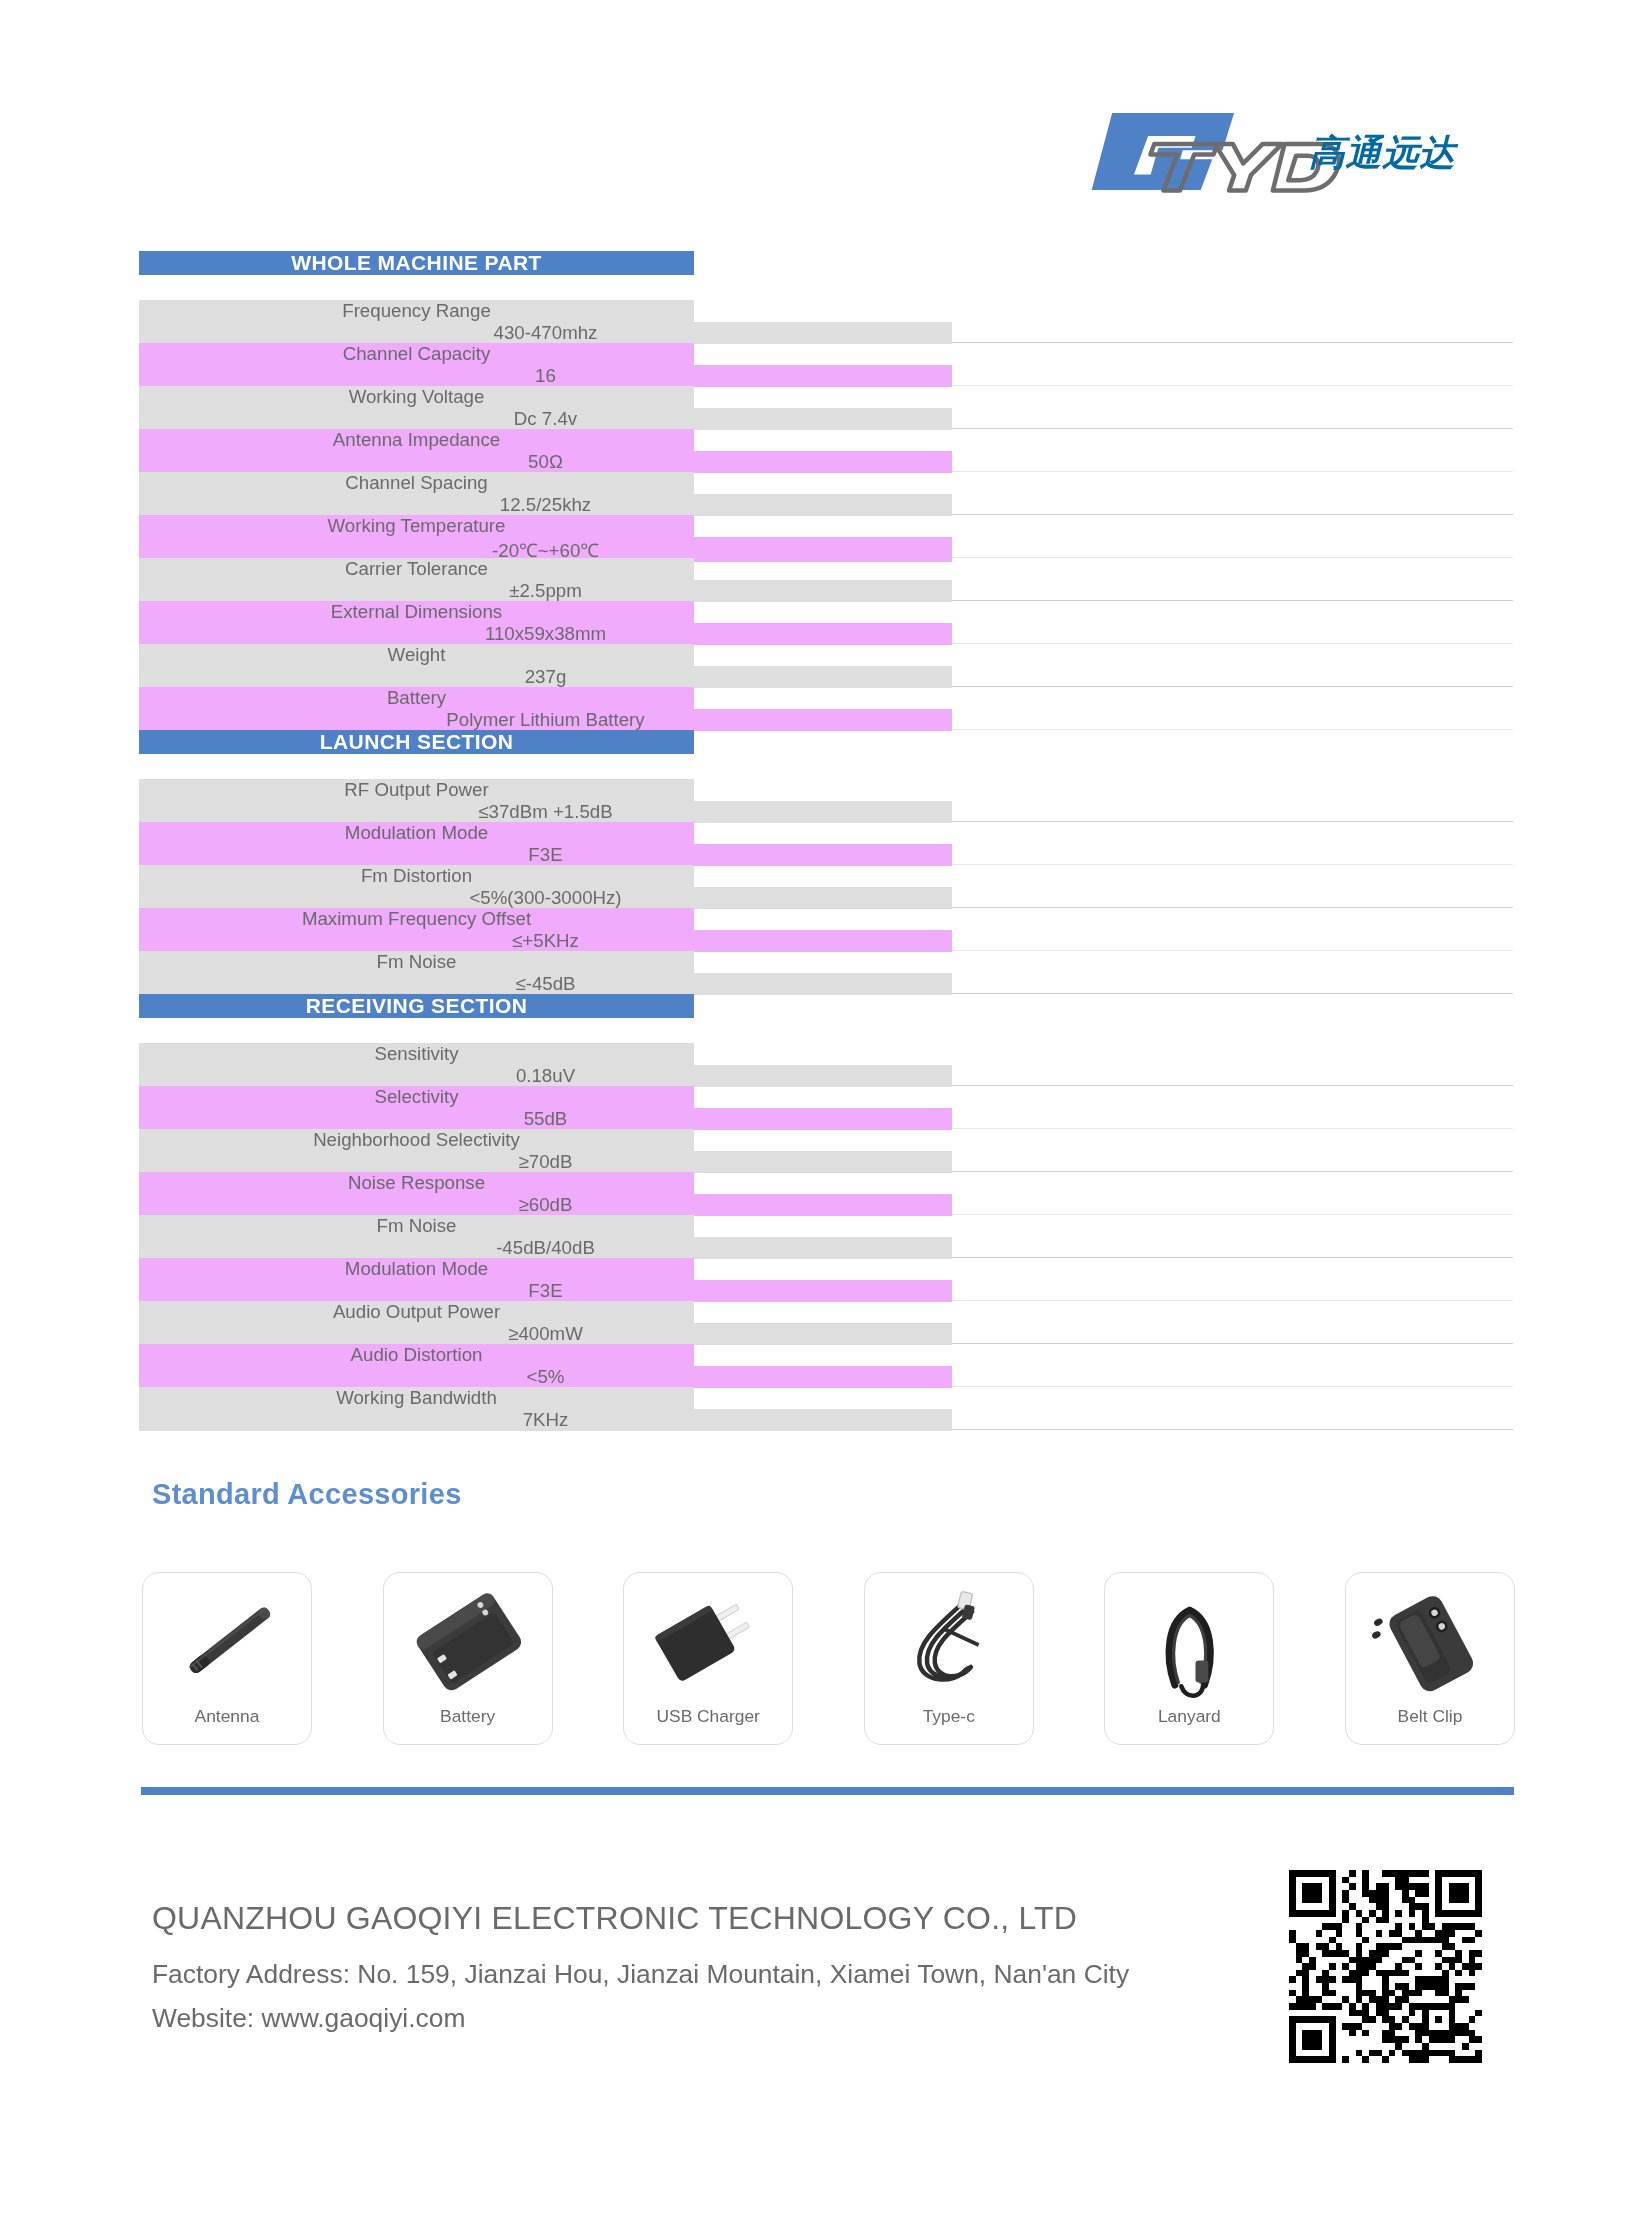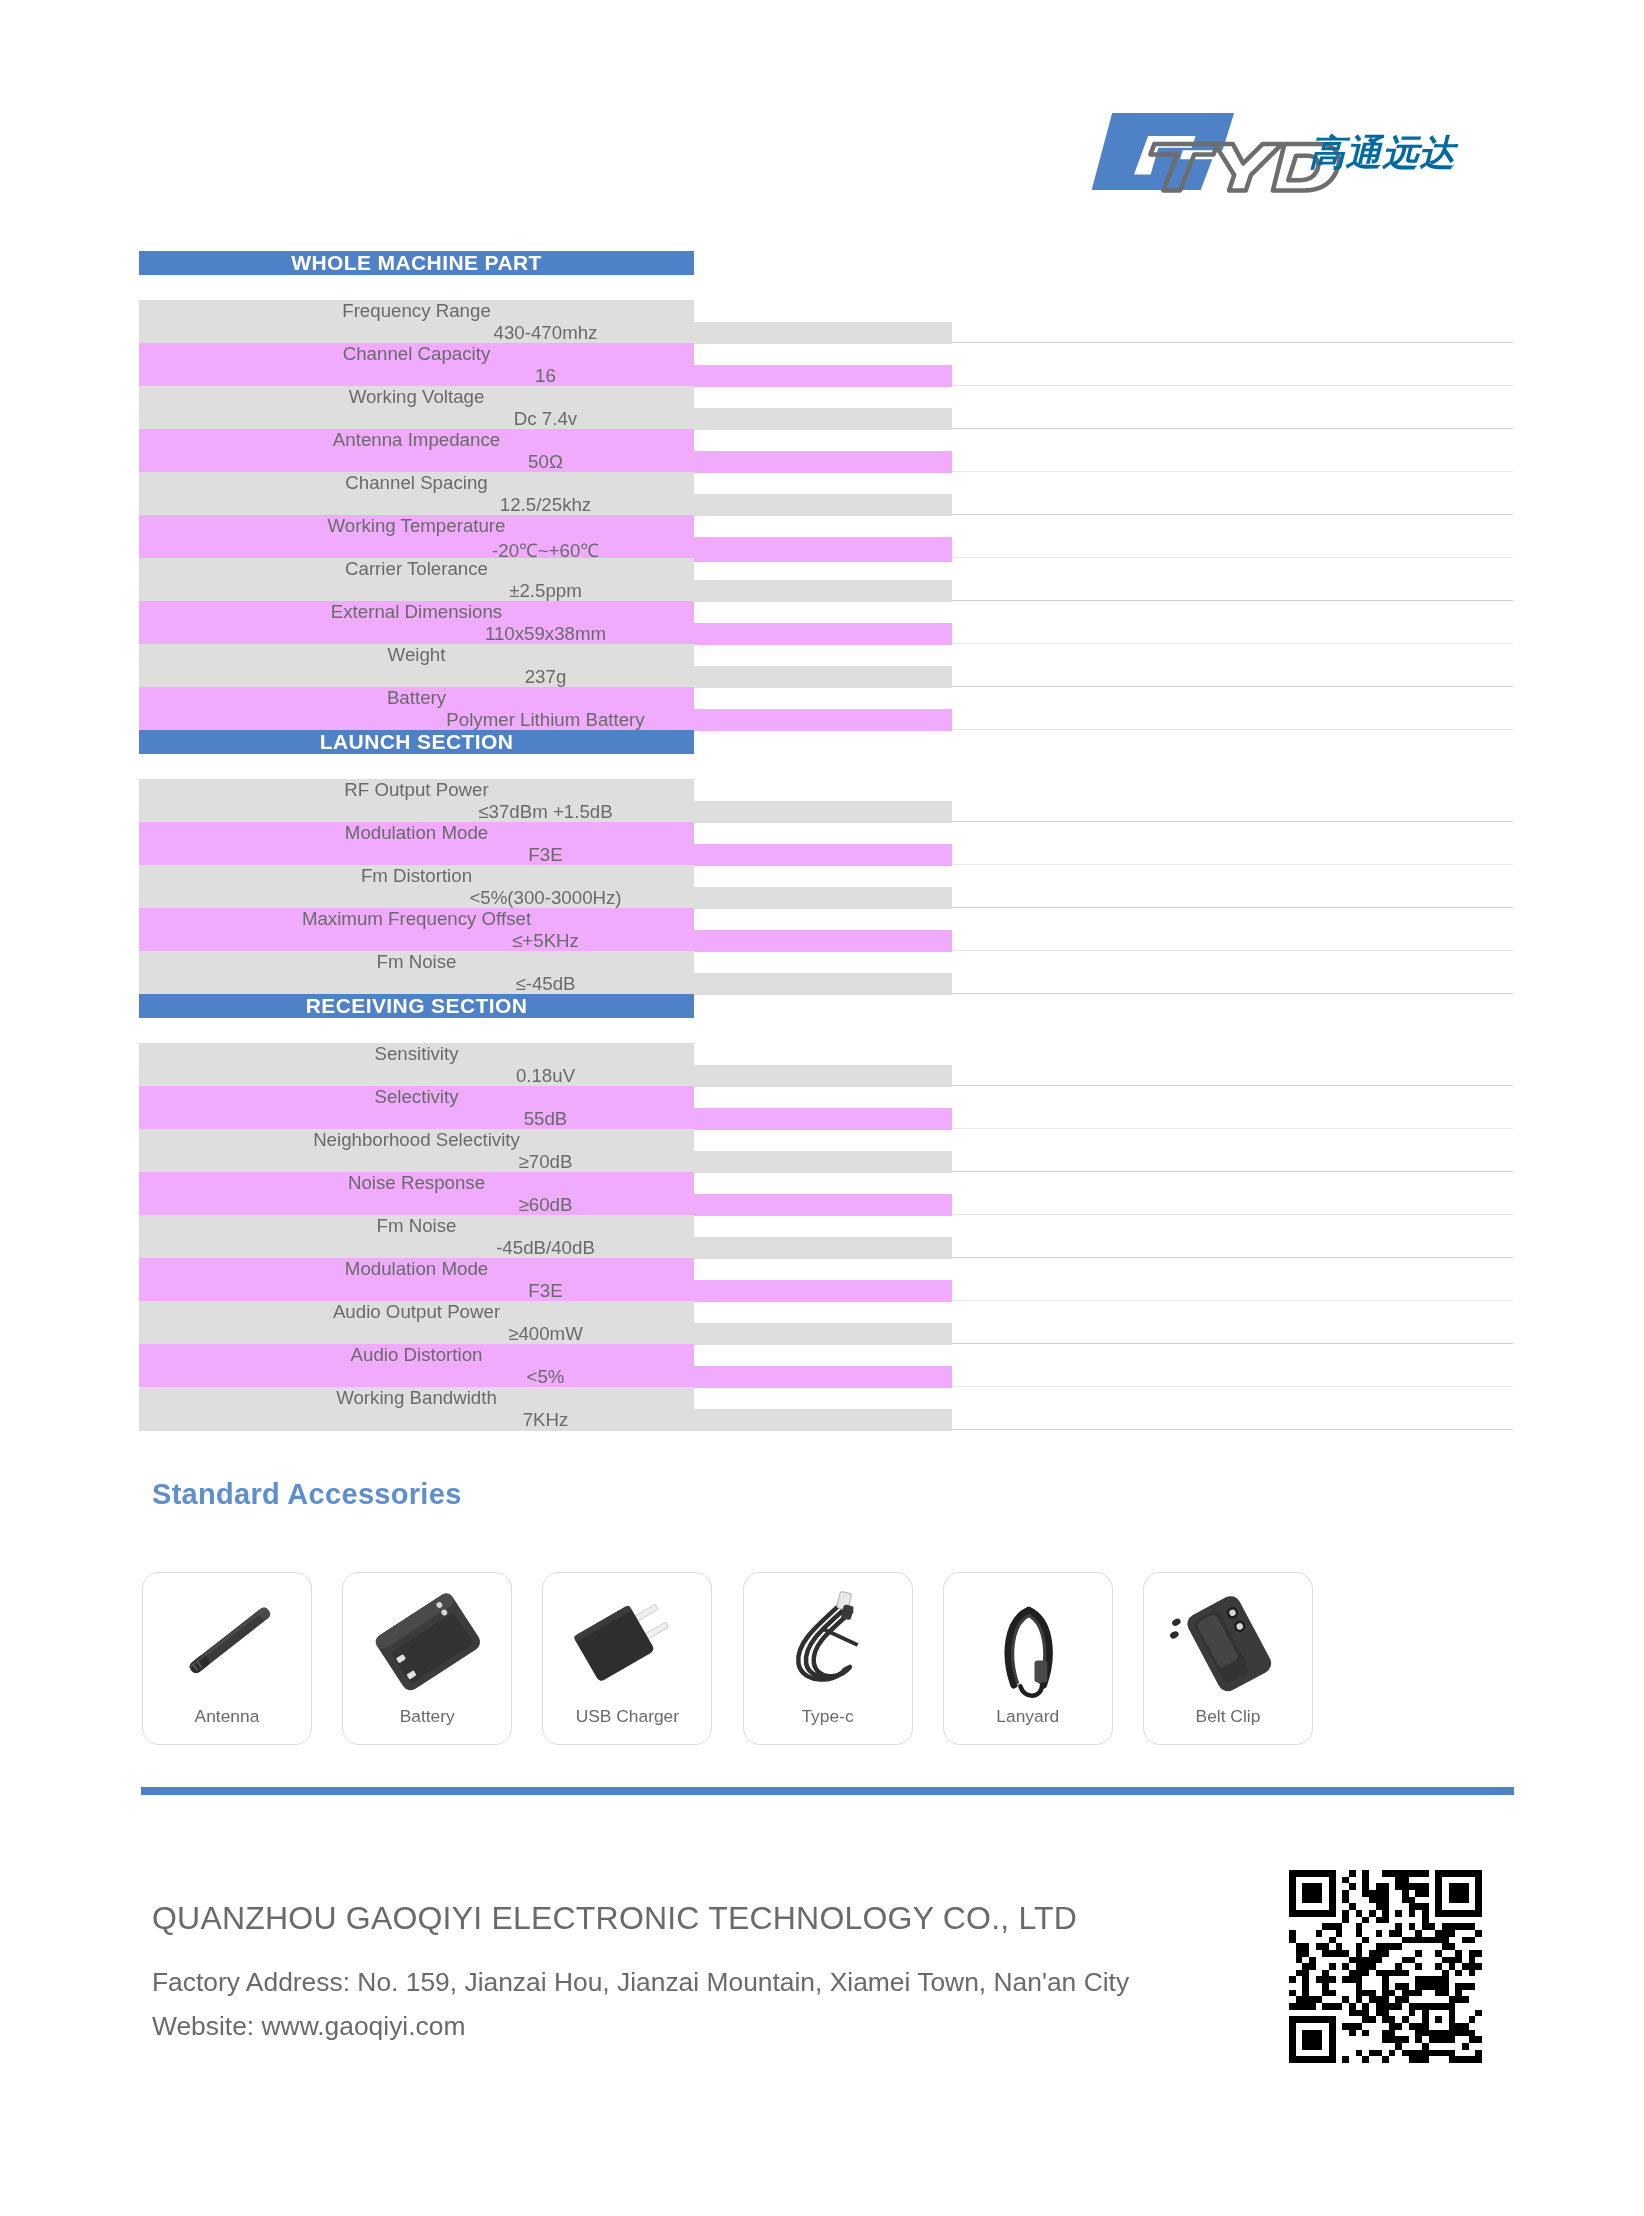--- a/index.html
+++ b/index.html
@@ -61,21 +61,21 @@
   .row.data.norm{border-bottom:1.9px solid #e8e8e8;}
 
   
   .acc-title{
     position:absolute;left:152px;top:1478px;
     font-size:29px;font-weight:bold;color:#5d8fd0;
     letter-spacing:0.3px;
   }
   .acc-row{
     position:absolute;left:142px;top:1572px;
-    width:1171px;height:173px;
+    width:1373px;height:173px;
     display:flex;justify-content:space-between;
   }
   .acc-card{
     width:170px;height:173px;
     border:1.3px solid #dddddd;border-radius:17px;
     background:#ffffff;
     position:relative;
     box-sizing:border-box;
     overflow:hidden;
   }
@@ -95,21 +95,21 @@
 
   
   .footer{
     position:absolute;left:152px;top:1900px;width:1135px;
   }
   .footer-company{
     font-size:32px;font-weight:normal;color:#6a6a6a;letter-spacing:0.2px;
     white-space:nowrap;
   }
   .footer-line{
-    margin-top:30px;font-size:26.4px;color:#6a6a6a;white-space:nowrap;
+    margin-top:22px;font-size:26.4px;color:#6a6a6a;white-space:nowrap;
   }
   .footer-line.second{margin-top:13px;}
   .qr{
     position:absolute;left:1289px;top:1870px;
     width:193px;height:193px;
   }
 </style>
 </head>
 <body>
 

